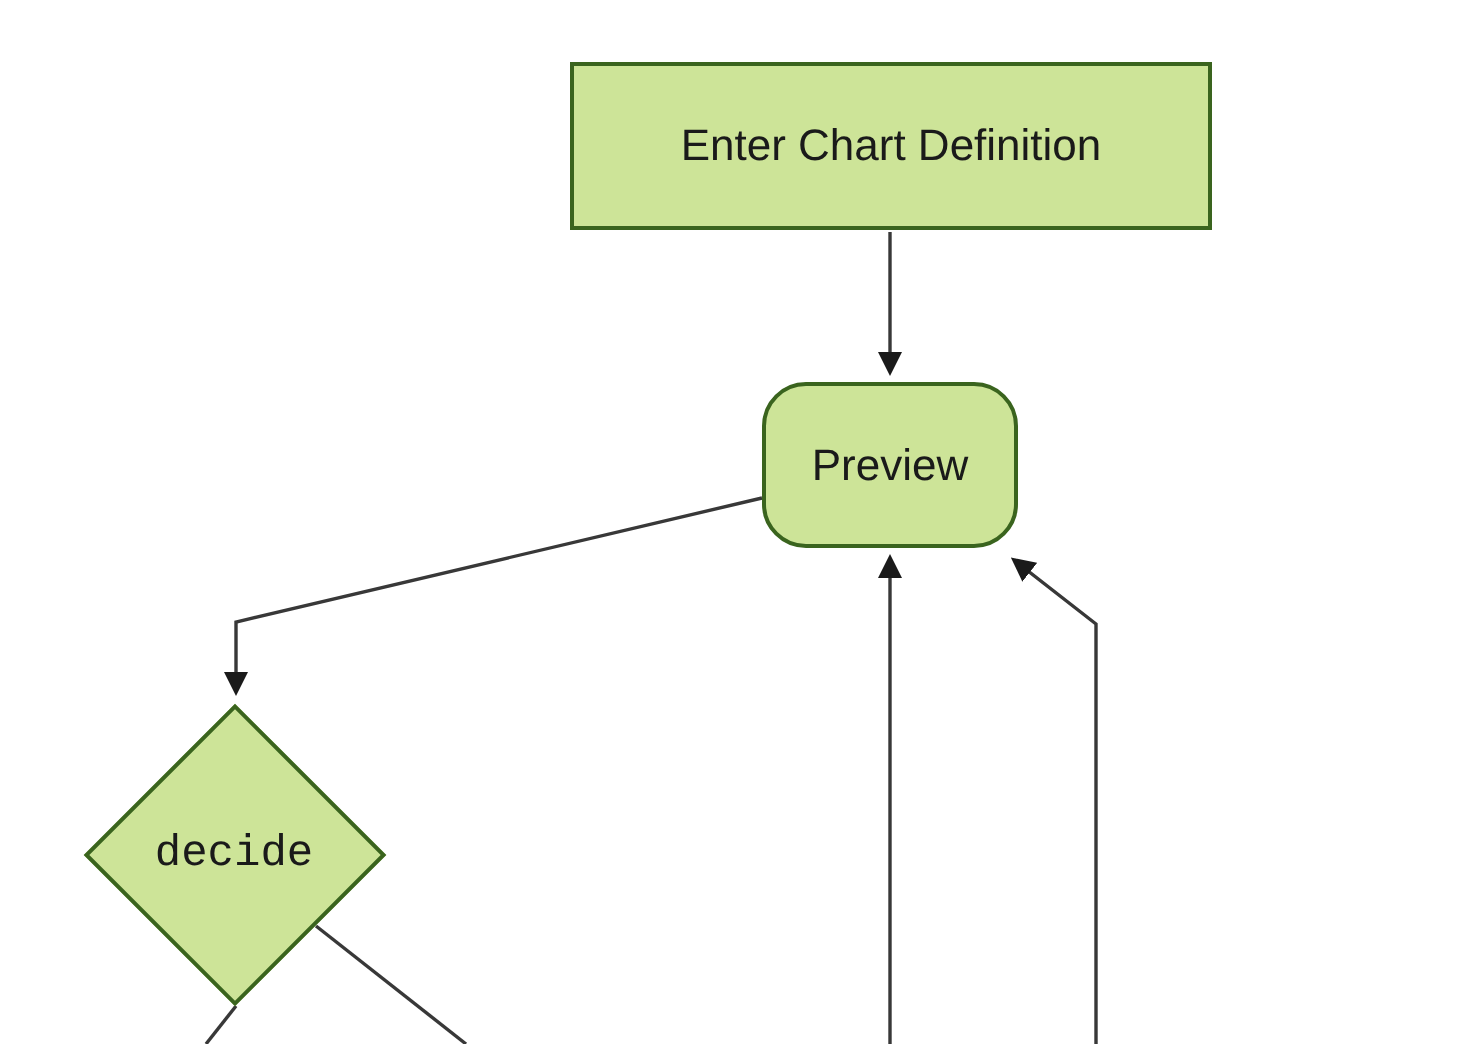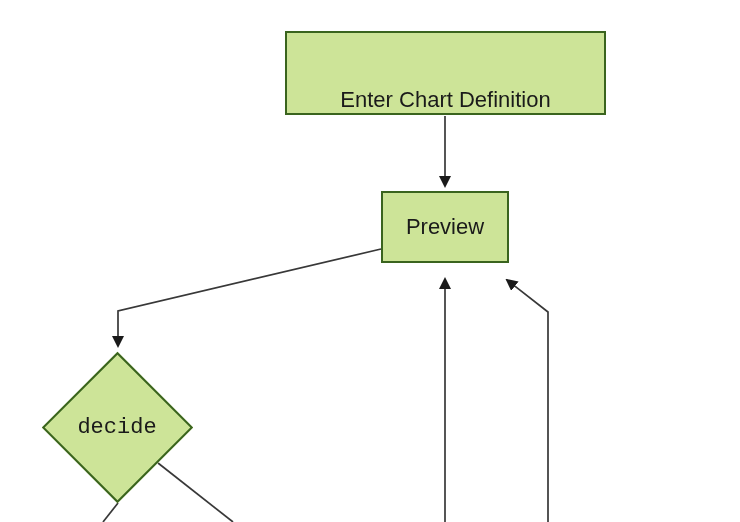--- a/index.html
+++ b/index.html
@@ -41,28 +41,27 @@
     background: var(--node-fill, #cde498);
     border: 2px solid var(--node-border, #3a641e);
     font-size: 22px;
     text-align: center;
   }
   .node-rect {
     left: 285px;
     top: 31px;
     width: 321px;
     height: 84px;
-    align-items: flex-end;
   }
   .node-rounded {
     left: 381px;
     top: 191px;
     width: 128px;
-    height: 72px;
-    border-radius: 0;
+    height: 83px;
+    border-radius: 22px;
   }
   .node-diamond {
     left: 64px;
     top: 374px;
     width: 107px;
     height: 107px;
     transform: rotate(45deg);
   }
   .diamond-label {
     position: absolute;

